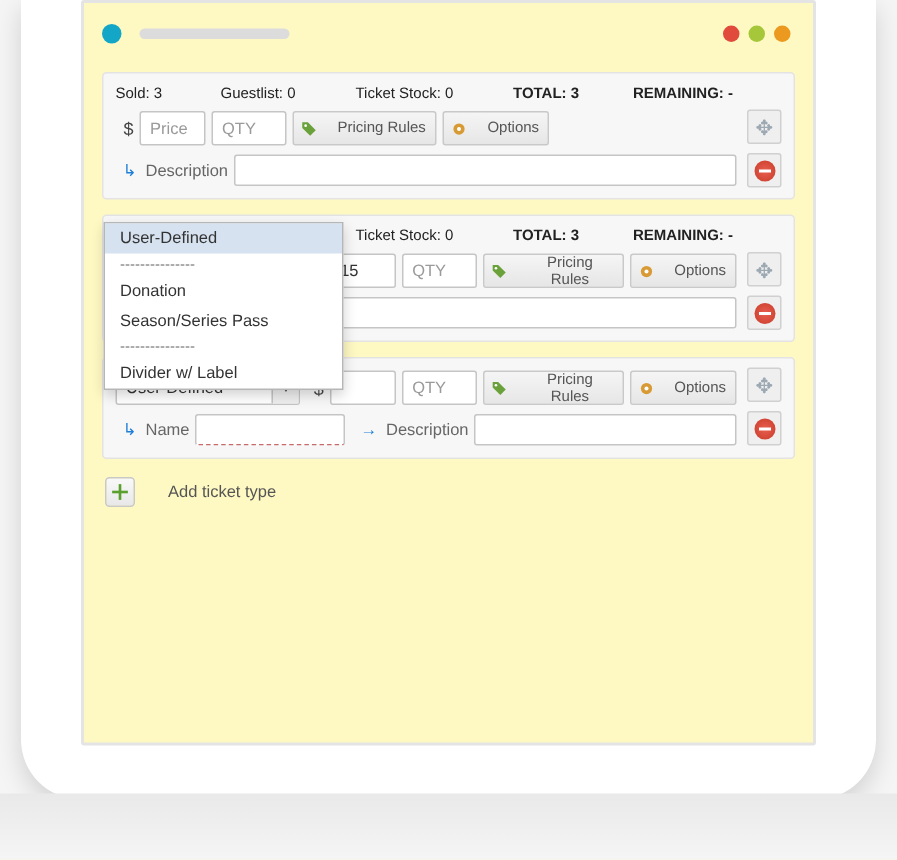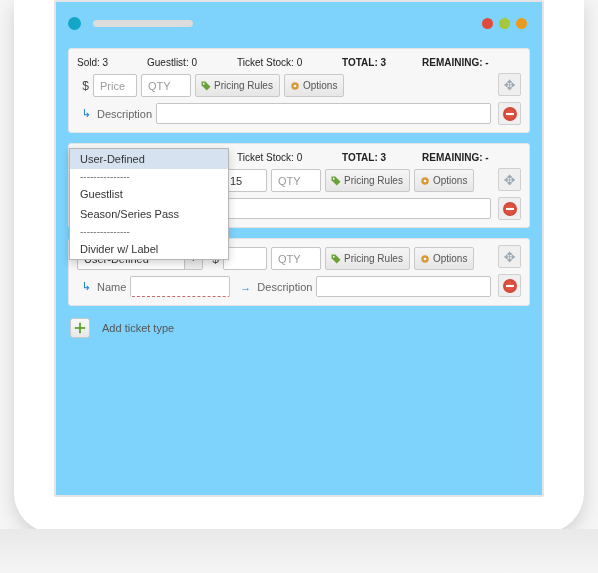--- a/index.html
+++ b/index.html
@@ -23,21 +23,21 @@
     height: 533px;
     background: #fff;
     border-radius: 0 0 40px 40px;
     box-shadow: 0 6px 18px rgba(0,0,0,0.15);
   }
   .screen {
     position: absolute;
     left: 40px; right: 40px; top: 0; bottom: 36px;
     border: 2px solid #e4e4e4;
     border-radius: 2px;
-    background: #7dd3fc;
+    background: #fef9c3;
     overflow: hidden;
   }
   .window-bar {
     position: absolute;
     left: 12px; right: 12px; top: 14px;
     height: 18px;
   }
   .dot { display:inline-block; width:11px; height:11px; border-radius:50%; margin-right:3px; vertical-align:middle; }
   .dot.active { background:#13a6c7; width:13px; height:13px; }
   .bar-gray { display:inline-block; height:7px; width:100px; background:#dcdcdc; border-radius:4px; vertical-align:middle; margin-left:6px; }
@@ -128,21 +128,21 @@
   .btn {
     height: 23px;
     border: 1px solid #c9c9c9;
     background: linear-gradient(#f5f5f5,#e6e6e6);
     border-radius: 2px;
     font-size: 10px;
     color: #555;
     padding: 0 6px 0 4px;
     display: inline-flex;
     align-items: center;
-    gap: 2px;
+    gap: 13px;
     cursor: pointer;
   }
   .btn svg { width: 12px; height: 12px; }
 
   .handle {
     width: 23px; height: 23px;
     display: flex; align-items: center; justify-content: center;
     border: 1px solid #d0d0d0;
     background: #efefef;
     border-radius: 2px;
@@ -227,21 +227,21 @@
   .dropdown-list .dd-sep {
     padding: 2px 10px;
     color: #777;
     font-size: 10px;
   }
 
   
   .add-row {
     display: flex;
     align-items: center;
-    gap: 12px;
+    gap: 22px;
     padding: 2px 0 0 2px;
   }
   .plus-btn {
     width: 20px; height: 20px;
     border: 1px solid #c9c9c9;
     background: linear-gradient(#f9f9f9,#e8e8e8);
     border-radius: 3px;
     display: flex; align-items: center; justify-content: center;
     cursor: pointer;
   }
@@ -329,21 +329,21 @@
             <div class="s-total"><span>TOTAL:</span> <span>3</span></div>
             <div class="s-rem"><span>REMAINING:</span> <span>-</span></div>
           </div>
           <div class="form-row">
             <div class="ticket-type-select open" style="position:relative">
               <span class="sel-text">User-Defined</span>
               <span class="arrow-btn">˅</span>
               <div class="dropdown-list" style="top:-22px; left:-9px;">
                 <div class="dd-item" style="background:#d6e2f0">User-Defined</div>
                 <div class="dd-sep">---------------</div>
-                <div class="dd-item">Guestlist</div>
+                <div class="dd-item">Donation</div>
                 <div class="dd-item">Season/Series Pass</div>
                 <div class="dd-sep">---------------</div>
                 <div class="dd-item">Divider w/ Label</div>
               </div>
             </div>
             <span class="curr">$</span>
             <input class="txt price" placeholder="Price" value="15" style="">
             <input class="txt qty" placeholder="QTY" style="">
             <button class="btn">
               <svg viewBox="0 0 16 16">

